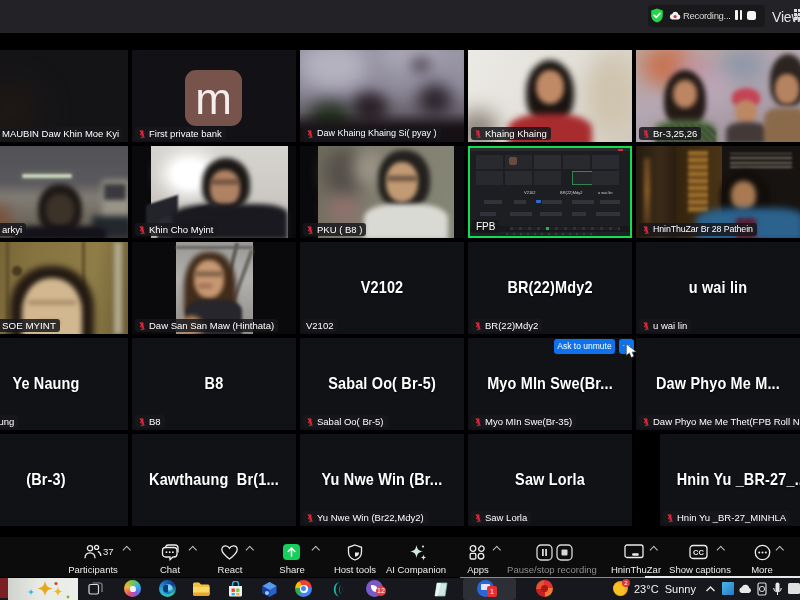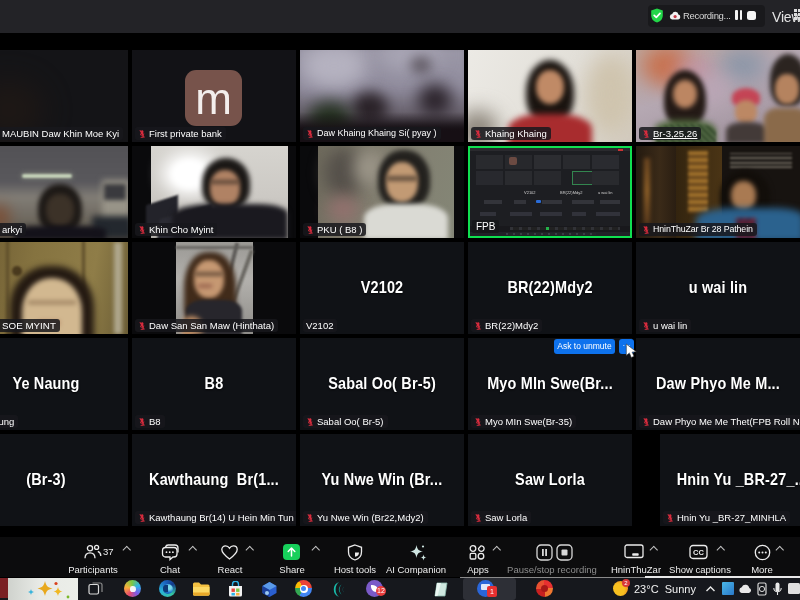--- a/index.html
+++ b/index.html
@@ -139,21 +139,21 @@
     <div class="abs" style="left:18px;top:70px;width:62px;height:24px;background:#51683f;border-radius:40% 40% 0 0;filter:blur(3px);"></div>
     <div class="abs" style="left:20px;top:74px;width:60px;height:20px;background:repeating-linear-gradient(45deg,#4c6340 0 3px,#31452a 3px 5px);border-radius:40% 40% 0 0;filter:blur(1px);opacity:.8"></div>
 
     <div class="abs" style="left:96px;top:38px;width:28px;height:18px;background:#c44455;border-radius:50% 50% 30% 30%;filter:blur(2px);"></div>
     <div class="abs" style="left:99px;top:50px;width:22px;height:24px;background:#bc8864;border-radius:46%;filter:blur(2px);"></div>
     <div class="abs" style="left:90px;top:72px;width:42px;height:22px;background:#433a38;border-radius:40% 40% 0 0;filter:blur(2.5px);"></div>
 
     <div class="abs" style="left:134px;top:4px;width:36px;height:52px;background:#2b2420;border-radius:50% 50% 40% 40%;filter:blur(2.5px);"></div>
     <div class="abs" style="left:139px;top:24px;width:24px;height:30px;background:#b5835f;border-radius:46%;filter:blur(2px);"></div>
     <div class="abs" style="left:128px;top:58px;width:44px;height:38px;background:#8a6a4a;border-radius:30% 30% 0 0;filter:blur(2.5px);"></div>
-    <div class="lb" style="font-size:9.5px;text-decoration:underline;"><svg width="8" height="10" viewBox="0 0 12 14">
+    <div class="lb" style="font-size:9.5px;"><svg width="8" height="10" viewBox="0 0 12 14">
             <g fill="#d92c3e">
               <rect x="4.6" y="1.2" width="3.4" height="6.6" rx="1.7"></rect>
               <path d="M2.8 6.4a3.4 3.4 0 0 0 6.8 0h-1.2a2.2 2.2 0 0 1-4.4 0z"></path>
               <rect x="5.7" y="9.6" width="1.3" height="2"></rect>
               <rect x="3.8" y="11.6" width="4.8" height="1.1" rx=".5"></rect>
               <path d="M2.2 1.6 L3.5 1 L10.2 11.8 L8.9 12.5 Z"></path>
             </g>
           </svg>Br-3,25,26</div>
   </div>
 
@@ -413,29 +413,20 @@
             </g>
           </svg>Daw Phyo Me Me Thet(FPB Roll No 1...</div>
   </div>
 
   <div class="tile" style="left:-36px;top:434px;">
     <div class="nm" style="top:36px;">(Br-3)</div>
   </div>
 
   <div class="tile" style="left:132px;top:434px;">
     <div class="nm" style="top:36px;">Kawthaung&nbsp; Br(1...</div>
-    <div class="lb"><svg width="8" height="10" viewBox="0 0 12 14">
-            <g fill="#d92c3e">
-              <rect x="4.6" y="1.2" width="3.4" height="6.6" rx="1.7"></rect>
-              <path d="M2.8 6.4a3.4 3.4 0 0 0 6.8 0h-1.2a2.2 2.2 0 0 1-4.4 0z"></path>
-              <rect x="5.7" y="9.6" width="1.3" height="2"></rect>
-              <rect x="3.8" y="11.6" width="4.8" height="1.1" rx=".5"></rect>
-              <path d="M2.2 1.6 L3.5 1 L10.2 11.8 L8.9 12.5 Z"></path>
-            </g>
-          </svg>Kawthaung Br(14) U Hein Min Tun</div>
   </div>
 
   <div class="tile" style="left:300px;top:434px;">
     <div class="nm" style="top:36px;">Yu Nwe Win (Br...</div>
     <div class="lb"><svg width="8" height="10" viewBox="0 0 12 14">
             <g fill="#d92c3e">
               <rect x="4.6" y="1.2" width="3.4" height="6.6" rx="1.7"></rect>
               <path d="M2.8 6.4a3.4 3.4 0 0 0 6.8 0h-1.2a2.2 2.2 0 0 1-4.4 0z"></path>
               <rect x="5.7" y="9.6" width="1.3" height="2"></rect>
               <rect x="3.8" y="11.6" width="4.8" height="1.1" rx=".5"></rect>

